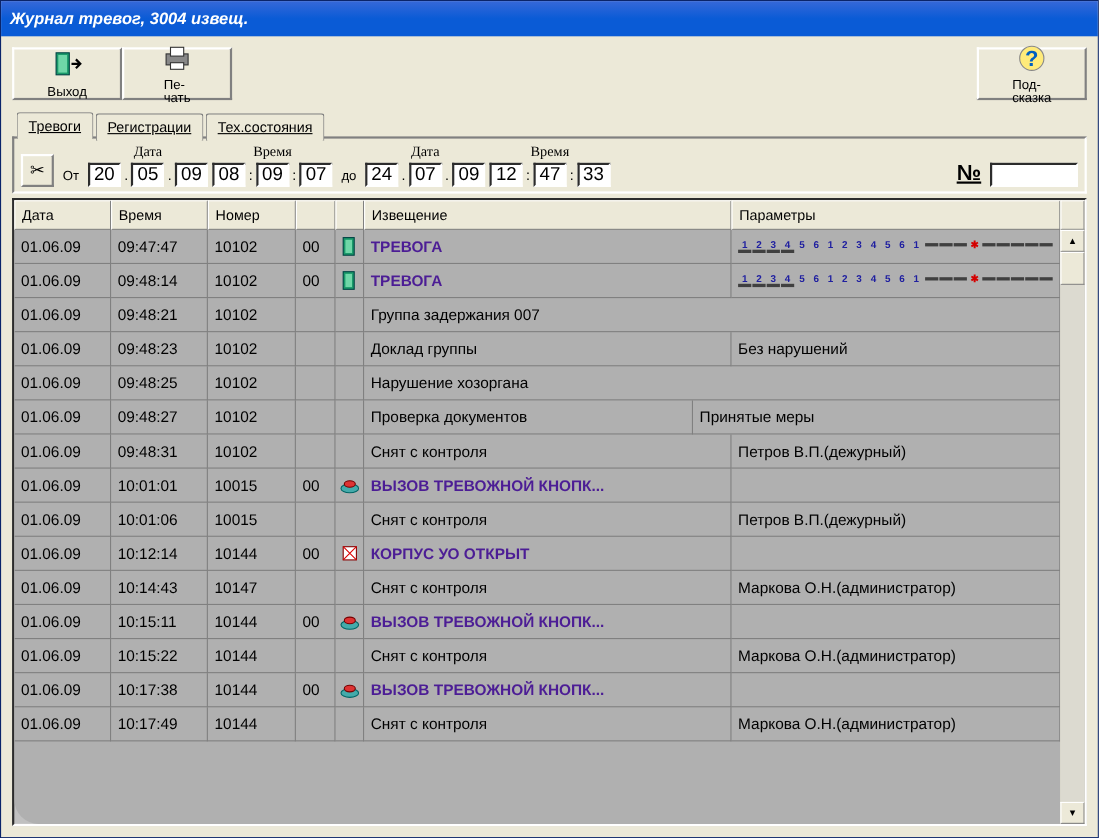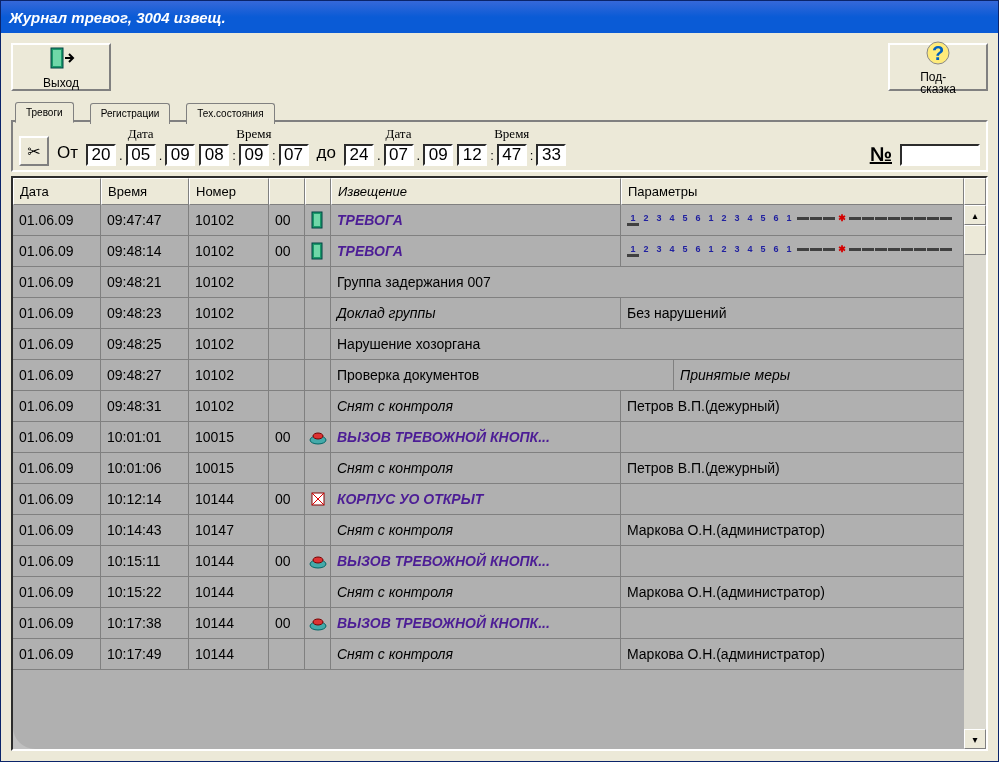--- a/index.html
+++ b/index.html
@@ -73,25 +73,26 @@
   position: relative;
   z-index: 2;
 }
 .tab {
   padding: 4px 10px;
   border: 1px solid #808080;
   border-bottom: none;
   border-top-left-radius: 3px;
   border-top-right-radius: 3px;
   background: #ece9d8;
-  font-size: 10px;
-  margin-right: 16px;
+  font-size: 13px;
+  margin-right: 2px;
   cursor: pointer;
   position: relative;
   top: 2px;
+  text-decoration: underline;
 }
 .tab.active {
   background: #ece9d8;
   border-bottom: 1px solid #ece9d8;
   top: 1px;
   z-index: 3;
   font-weight: normal;
 }
 .filterbar {
   border: 2px solid #fff;
@@ -140,21 +141,21 @@
   background: #fff;
   text-align: center;
   font-size: 17px;
   line-height: 18px;
 }
 .sep {
   font-size: 13px;
   padding: 0 1px;
 }
 .from-to {
-  font-size: 17px;
+  font-size: 12px;
   padding: 0 4px 3px 4px;
 }
 .no-label {
   font-size: 20px;
   font-weight: bold;
   text-decoration: underline;
   margin-right: 4px;
 }
 .no-input {
   width: 80px;
@@ -208,21 +209,21 @@
   overflow: hidden;
   white-space: nowrap;
   display: flex;
   align-items: center;
 }
 .c-date { width: 88px; }
 .c-time { width: 88px; }
 .c-num { width: 80px; }
 .c-code { width: 36px; }
 .c-icon { width: 26px; justify-content:center; padding:2px;}
-.c-msg { width: 290px; font-style: italic; }
+.c-msg { width: 334px; }
 .c-param { flex: 1; }
 .alarm { color: #4c1d95; font-weight: bold; }
 .scrollbar {
   width: 22px;
   background: #ece9d8;
   display: flex;
   flex-direction: column;
 }
 .sb-btn {
   height: 20px;
@@ -257,20 +258,31 @@
     <div class="toolbar">
       <div class="tb-btn">
         <span class="tb-icon">
           <svg width="28" height="28">
               <rect x="4" y="4" width="12" height="20" fill="#1a9a6a" stroke="#044"></rect>
               <rect x="6" y="6" width="8" height="16" fill="#6fd7a8"></rect>
               <path d="M18 14 h8 M22 10 l4 4 l-4 4" stroke="#000" fill="none" stroke-width="2"></path>
             </svg>
         </span>
         <span>Выход</span>
+      </div>
+      <div class="tb-btn">
+        <span class="tb-icon">
+          <svg width="28" height="28">
+              <rect x="4" y="10" width="20" height="10" fill="#888" stroke="#333"></rect>
+              <rect x="8" y="4" width="12" height="8" fill="#fff" stroke="#333"></rect>
+              <rect x="8" y="18" width="12" height="6" fill="#fff" stroke="#333"></rect>
+            </svg>
+        </span>
+        <span style="white-space:pre-line;line-height:12px;">Пе-
+чать</span>
       </div>
       <div class="tb-spacer"></div>
       <div class="tb-btn">
         <span class="tb-icon">
           <svg width="28" height="28">
               <circle cx="14" cy="14" r="11" fill="#ffeb7a" stroke="#888"></circle>
               <text x="14" y="21" text-anchor="middle" font-size="20" font-weight="bold" fill="#0060c0">?</text>
             </svg>
         </span>
         <span style="white-space:pre-line;line-height:12px;">Под-

